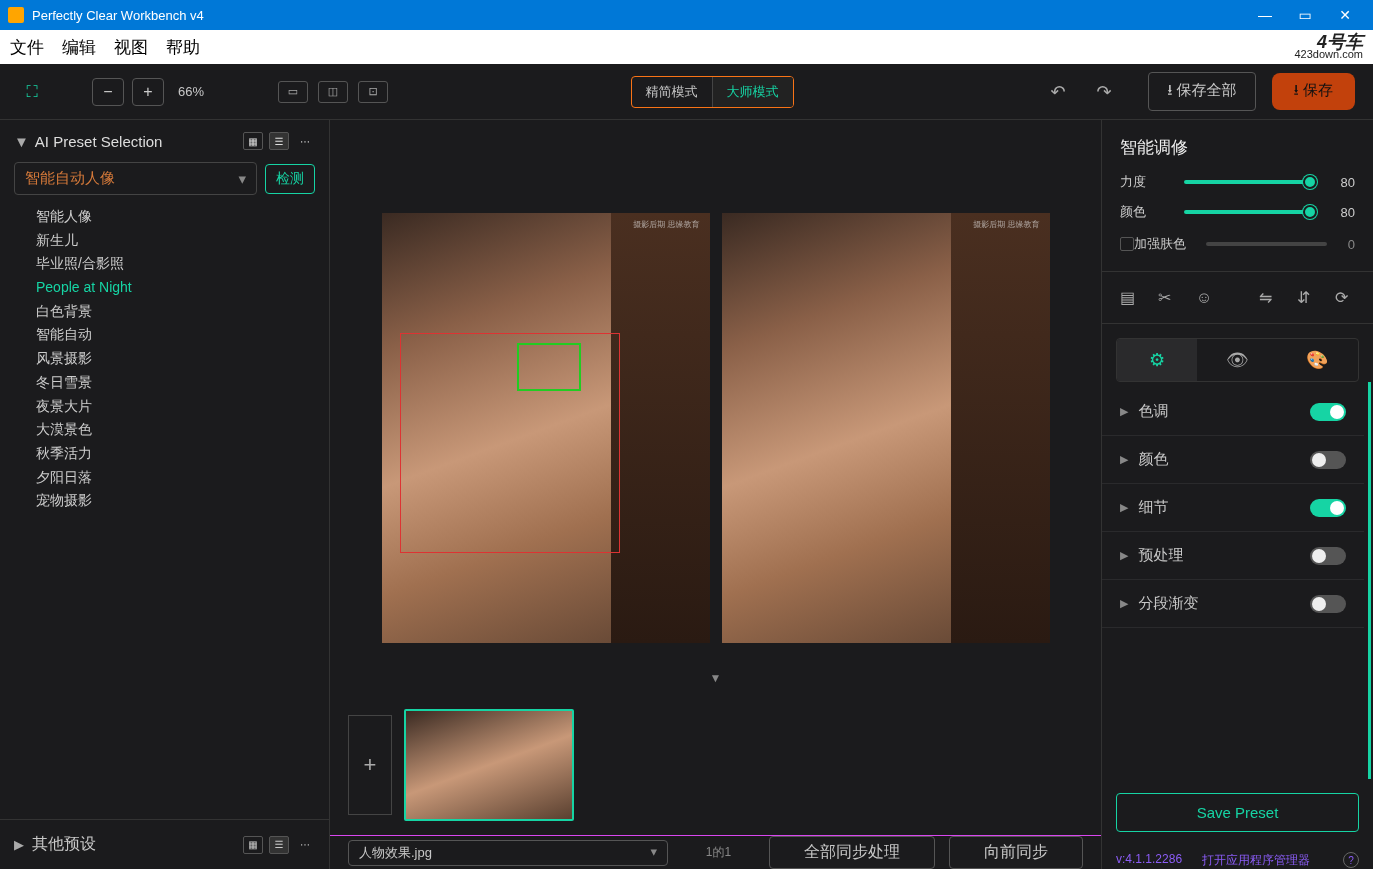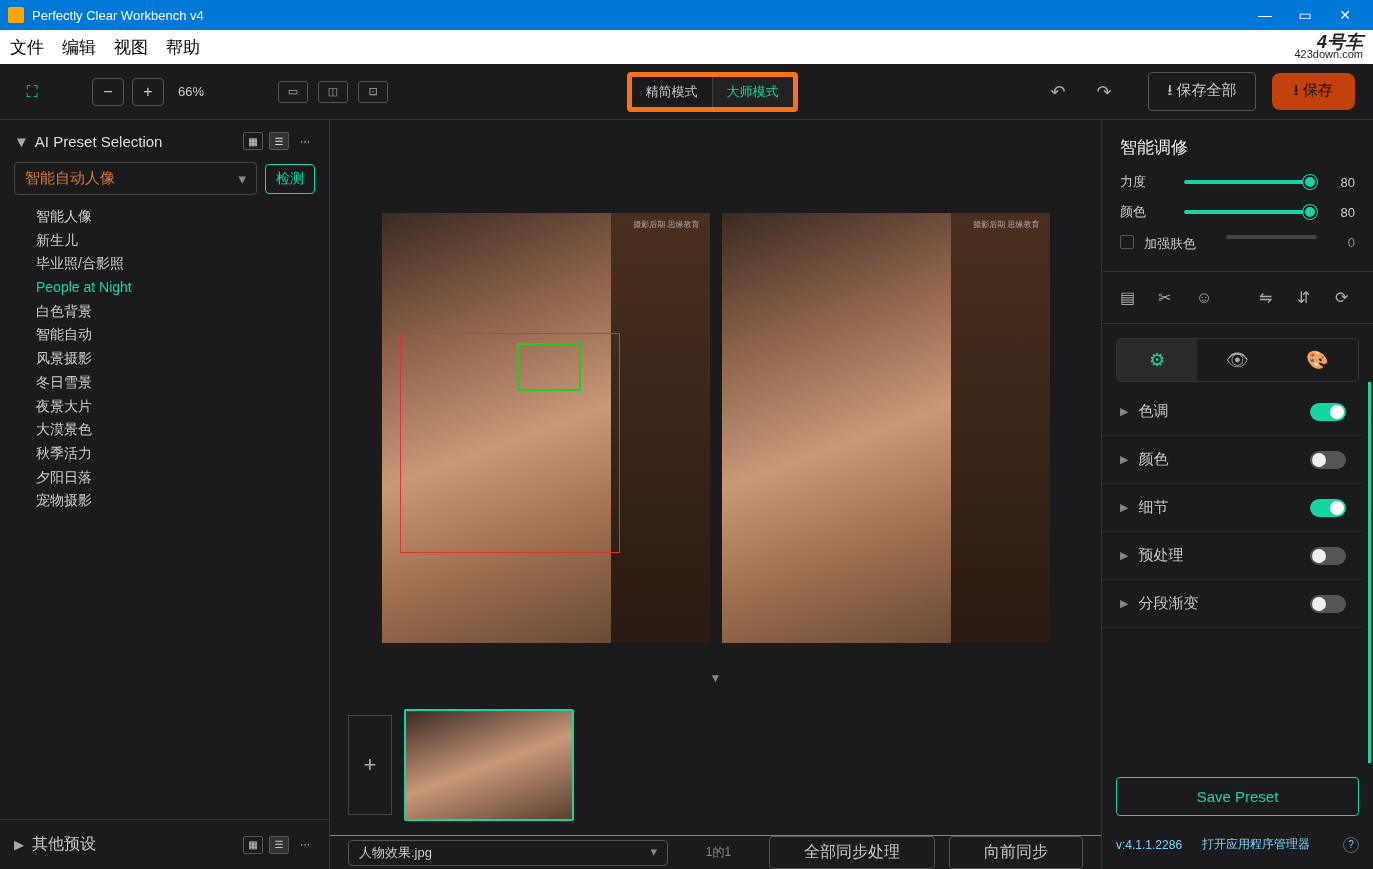--- a/index.html
+++ b/index.html
@@ -8,21 +8,21 @@
 .titlebar .app-icon{ width:16px;height:16px;background:#ffa500;margin-right:8px;border-radius:2px;}
 .titlebar .spacer{flex:1}
 .titlebar .winbtn{width:40px;text-align:center;font-size:14px;}
 .menubar{height:34px;background:#fff;display:flex;align-items:center;padding:0 10px;color:#000;font-size:17px;gap:18px;}
 .menubar .logo{margin-left:auto;font-weight:bold;font-style:italic;color:#222;font-size:18px;display:flex;flex-direction:column;align-items:flex-end;line-height:0.9;}
 .menubar .logo small{font-size:11px;font-style:normal;font-weight:normal}
 .toolbar{height:56px;background:#1b1b1d;border-bottom:1px solid #333;display:flex;align-items:center;padding:0 18px;gap:8px;}
 .toolbar .tbtn{width:32px;height:28px;border:1px solid #555;border-radius:4px;display:flex;align-items:center;justify-content:center;color:#ccc;font-size:16px;}
 .toolbar .fit-btn{width:28px;height:28px;color:#16d4a4;font-size:16px;display:flex;align-items:center;justify-content:center}
 .toolbar .zoom{margin-left:6px;margin-right:46px}
-.toolbar .mode-seg{margin-left:auto;margin-right:auto;display:flex;border:5px solid #f97316;border-radius:4px;overflow:hidden}
+.toolbar .mode-seg{margin-left:auto;margin-right:auto;display:flex;border:1px solid #f97316;border-radius:4px;overflow:hidden}
 .toolbar .mode-seg .mode{padding:6px 14px;font-size:13px}
 .toolbar .mode-seg .mode.active{color:#16d4a4;background:#222;border-left:1px solid #444}
 .toolbar .act{margin-left:6px;width:32px;height:28px;display:flex;align-items:center;justify-content:center;color:#aaa;font-size:18px}
 .toolbar .save-all{border:1px solid #555;border-radius:4px;padding:6px 18px;margin-left:20px;margin-right:8px;font-size:15px}
 .toolbar .save{background:#c2410c;color:#111;border-radius:8px;padding:6px 22px;font-size:15px;font-weight:500}
 .main{display:flex;height:calc(100% - 30px - 34px - 56px)}
 .left{width:330px;background:#1b1b1d;border-right:1px solid #333;display:flex;flex-direction:column}
 .left-header{display:flex;align-items:center;padding:12px 14px;font-family:monospace;font-size:15px;color:#ddd}
 .left-header .disclosure{margin-right:6px;color:#aaa}
 .left-header .hicons{margin-left:auto;display:flex;gap:6px}
@@ -54,40 +54,40 @@
 .bottombar .fname{border:1px solid #555;border-radius:4px;padding:3px 10px;min-width:320px;display:flex;justify-content:space-between;font-size:13px}
 .bottombar .count{flex:1;text-align:center;color:#888;font-size:12px}
 .bottombar .bigbtn{border:1px solid #555;border-radius:4px;padding:5px 34px;font-size:16px}
 .right{width:272px;background:#1b1b1d;border-left:1px solid #333;display:flex;flex-direction:column;overflow:hidden}
 .r-title{padding:16px 18px 8px;font-size:17px;color:#eee;font-weight:500}
 .r-slider{display:flex;align-items:center;padding:6px 18px;gap:10px;font-size:13px}
 .r-slider .lbl{width:54px;color:#ccc}
 .r-slider .track{flex:1;height:4px;background:#16d4a4;border-radius:2px;position:relative}
 .r-slider .track .knob{position:absolute;right:0;top:-5px;width:14px;height:14px;border-radius:50%;background:#16d4a4;border:2px solid #1b1b1d;box-shadow:0 0 0 1px #16d4a4}
 .r-slider .val{width:28px;text-align:right;color:#ccc}
-.r-check{display:flex;align-items:flex-start;padding:8px 18px;gap:10px;font-size:13px}
+.r-check{display:flex;align-items:center;padding:8px 18px;font-size:13px}
 .r-check .cb{width:14px;height:14px;border:1px solid #555;border-radius:2px}
 .r-check .track-off{flex:1;height:4px;background:#444;border-radius:2px;margin-left:20px}
 .r-check .val{width:28px;text-align:right;color:#888}
 .r-tools{display:flex;align-items:center;padding:16px 18px;gap:18px;border-top:1px solid #333;border-bottom:1px solid #333;margin-top:10px}
 .r-tools .ic{width:20px;color:#aaa;font-size:16px}
 .r-tools .push{margin-left:auto}
 .r-tabs{display:flex;margin:14px 14px 0;border:1px solid #333;border-radius:4px;overflow:hidden}
 .r-tabs .tab{flex:1;height:42px;display:flex;align-items:center;justify-content:center;color:#aaa;font-size:18px}
 .r-tabs .tab.active{background:#2a2a2c;color:#16d4a4}
 .r-groups{flex:1;overflow:auto;padding:6px 4px 6px 0;border-right:3px solid #16d4a4;margin-right:2px}
 .r-group{display:flex;align-items:center;padding:14px 18px;border-bottom:1px solid #2a2a2c;font-size:15px}
 .r-group .disc{color:#888;margin-right:10px;font-size:11px}
 .r-group .toggle{margin-left:auto;width:36px;height:18px;border-radius:10px;position:relative}
 .toggle.on{background:#16d4a4}
 .toggle.on::after{content:"";position:absolute;right:2px;top:2px;width:14px;height:14px;border-radius:50%;background:#fff}
 .toggle.off{background:#555}
 .toggle.off::after{content:"";position:absolute;left:2px;top:2px;width:14px;height:14px;border-radius:50%;background:#eee}
 .r-save{margin:14px;border:1px solid #16d4a4;color:#16d4a4;border-radius:4px;padding:10px;text-align:center;font-size:15px}
-.r-status{padding:6px 14px 16px;display:flex;align-items:center;font-size:12px;color:#7dd3fc;gap:20px}
+.r-status{padding:6px 14px 0;display:flex;align-items:flex-start;font-size:12px;color:#8b5cf6;gap:20px}
 .r-status .q{margin-left:auto;width:16px;height:16px;border:1px solid #666;border-radius:50%;display:flex;align-items:center;justify-content:center;font-size:10px}
 .view-icons{display:flex;gap:10px;margin-left:20px}
 .view-icons .vb{width:30px;height:22px;border:1px solid #555;border-radius:3px;display:flex;align-items:center;justify-content:center;font-size:11px;color:#aaa}
 </style>
 </head>
 <body>
 
 <div class="titlebar">
   <div class="app-icon"></div>
   <span>Perfectly Clear Workbench v4</span>

